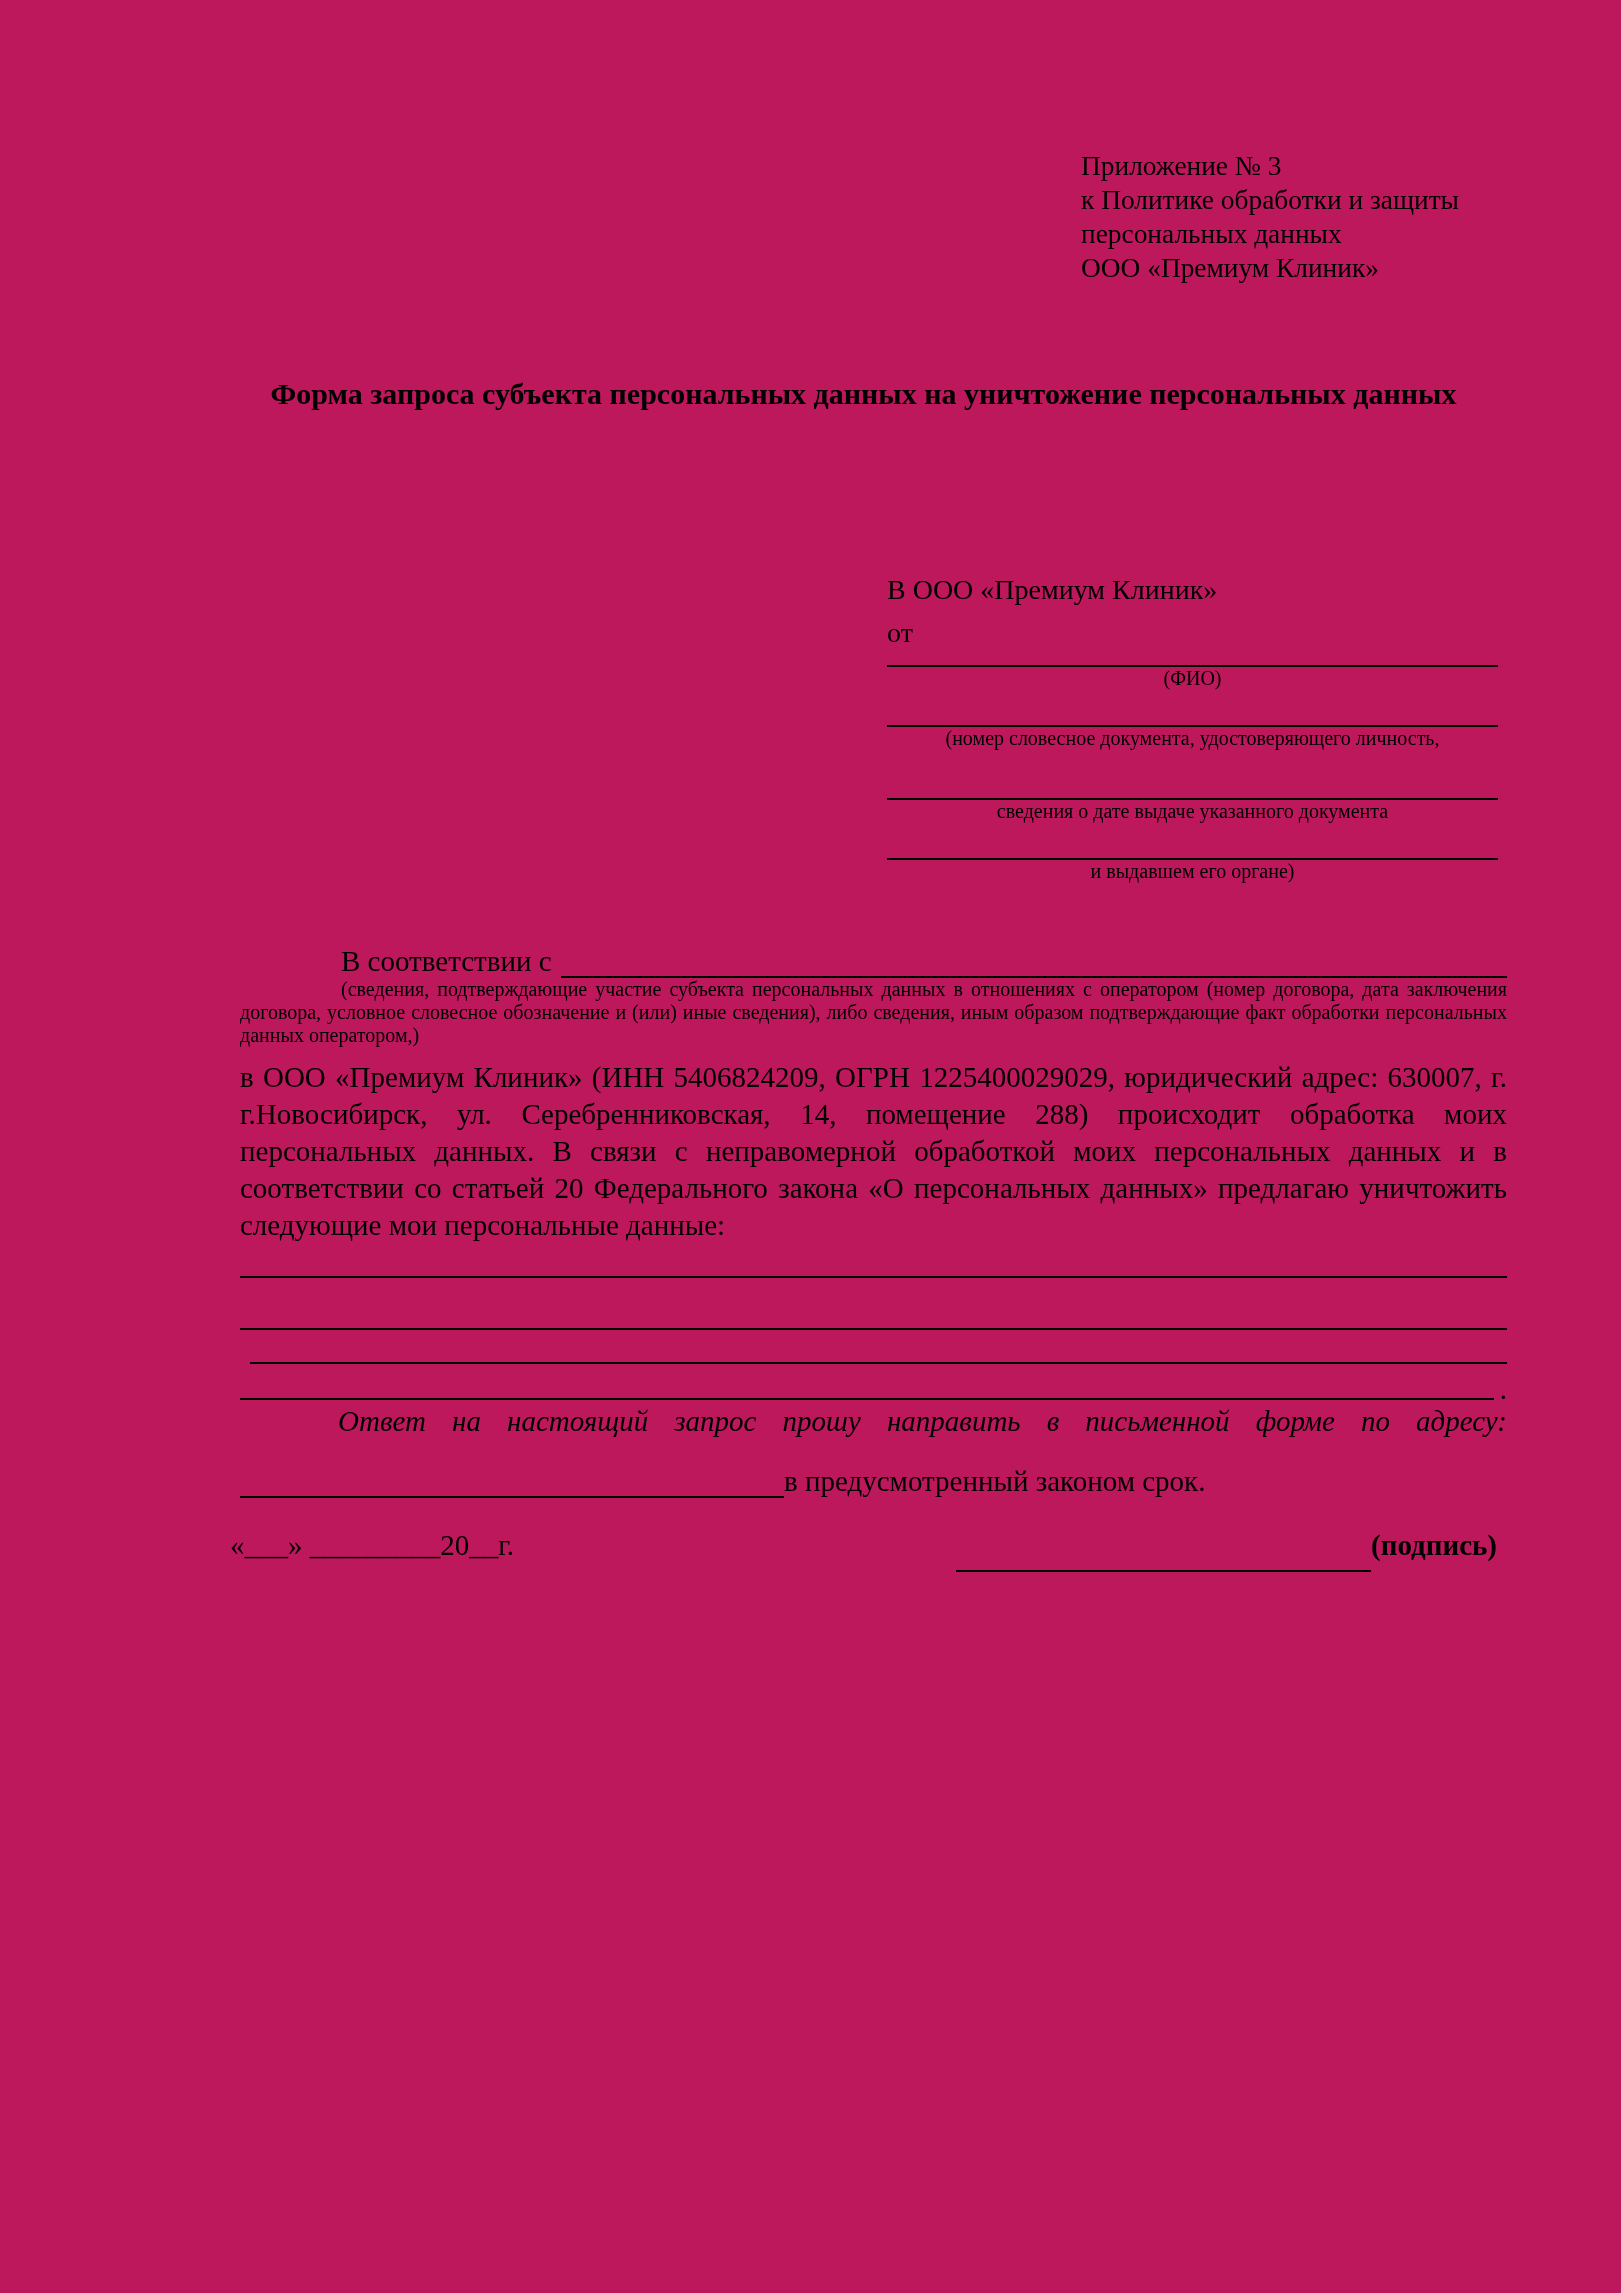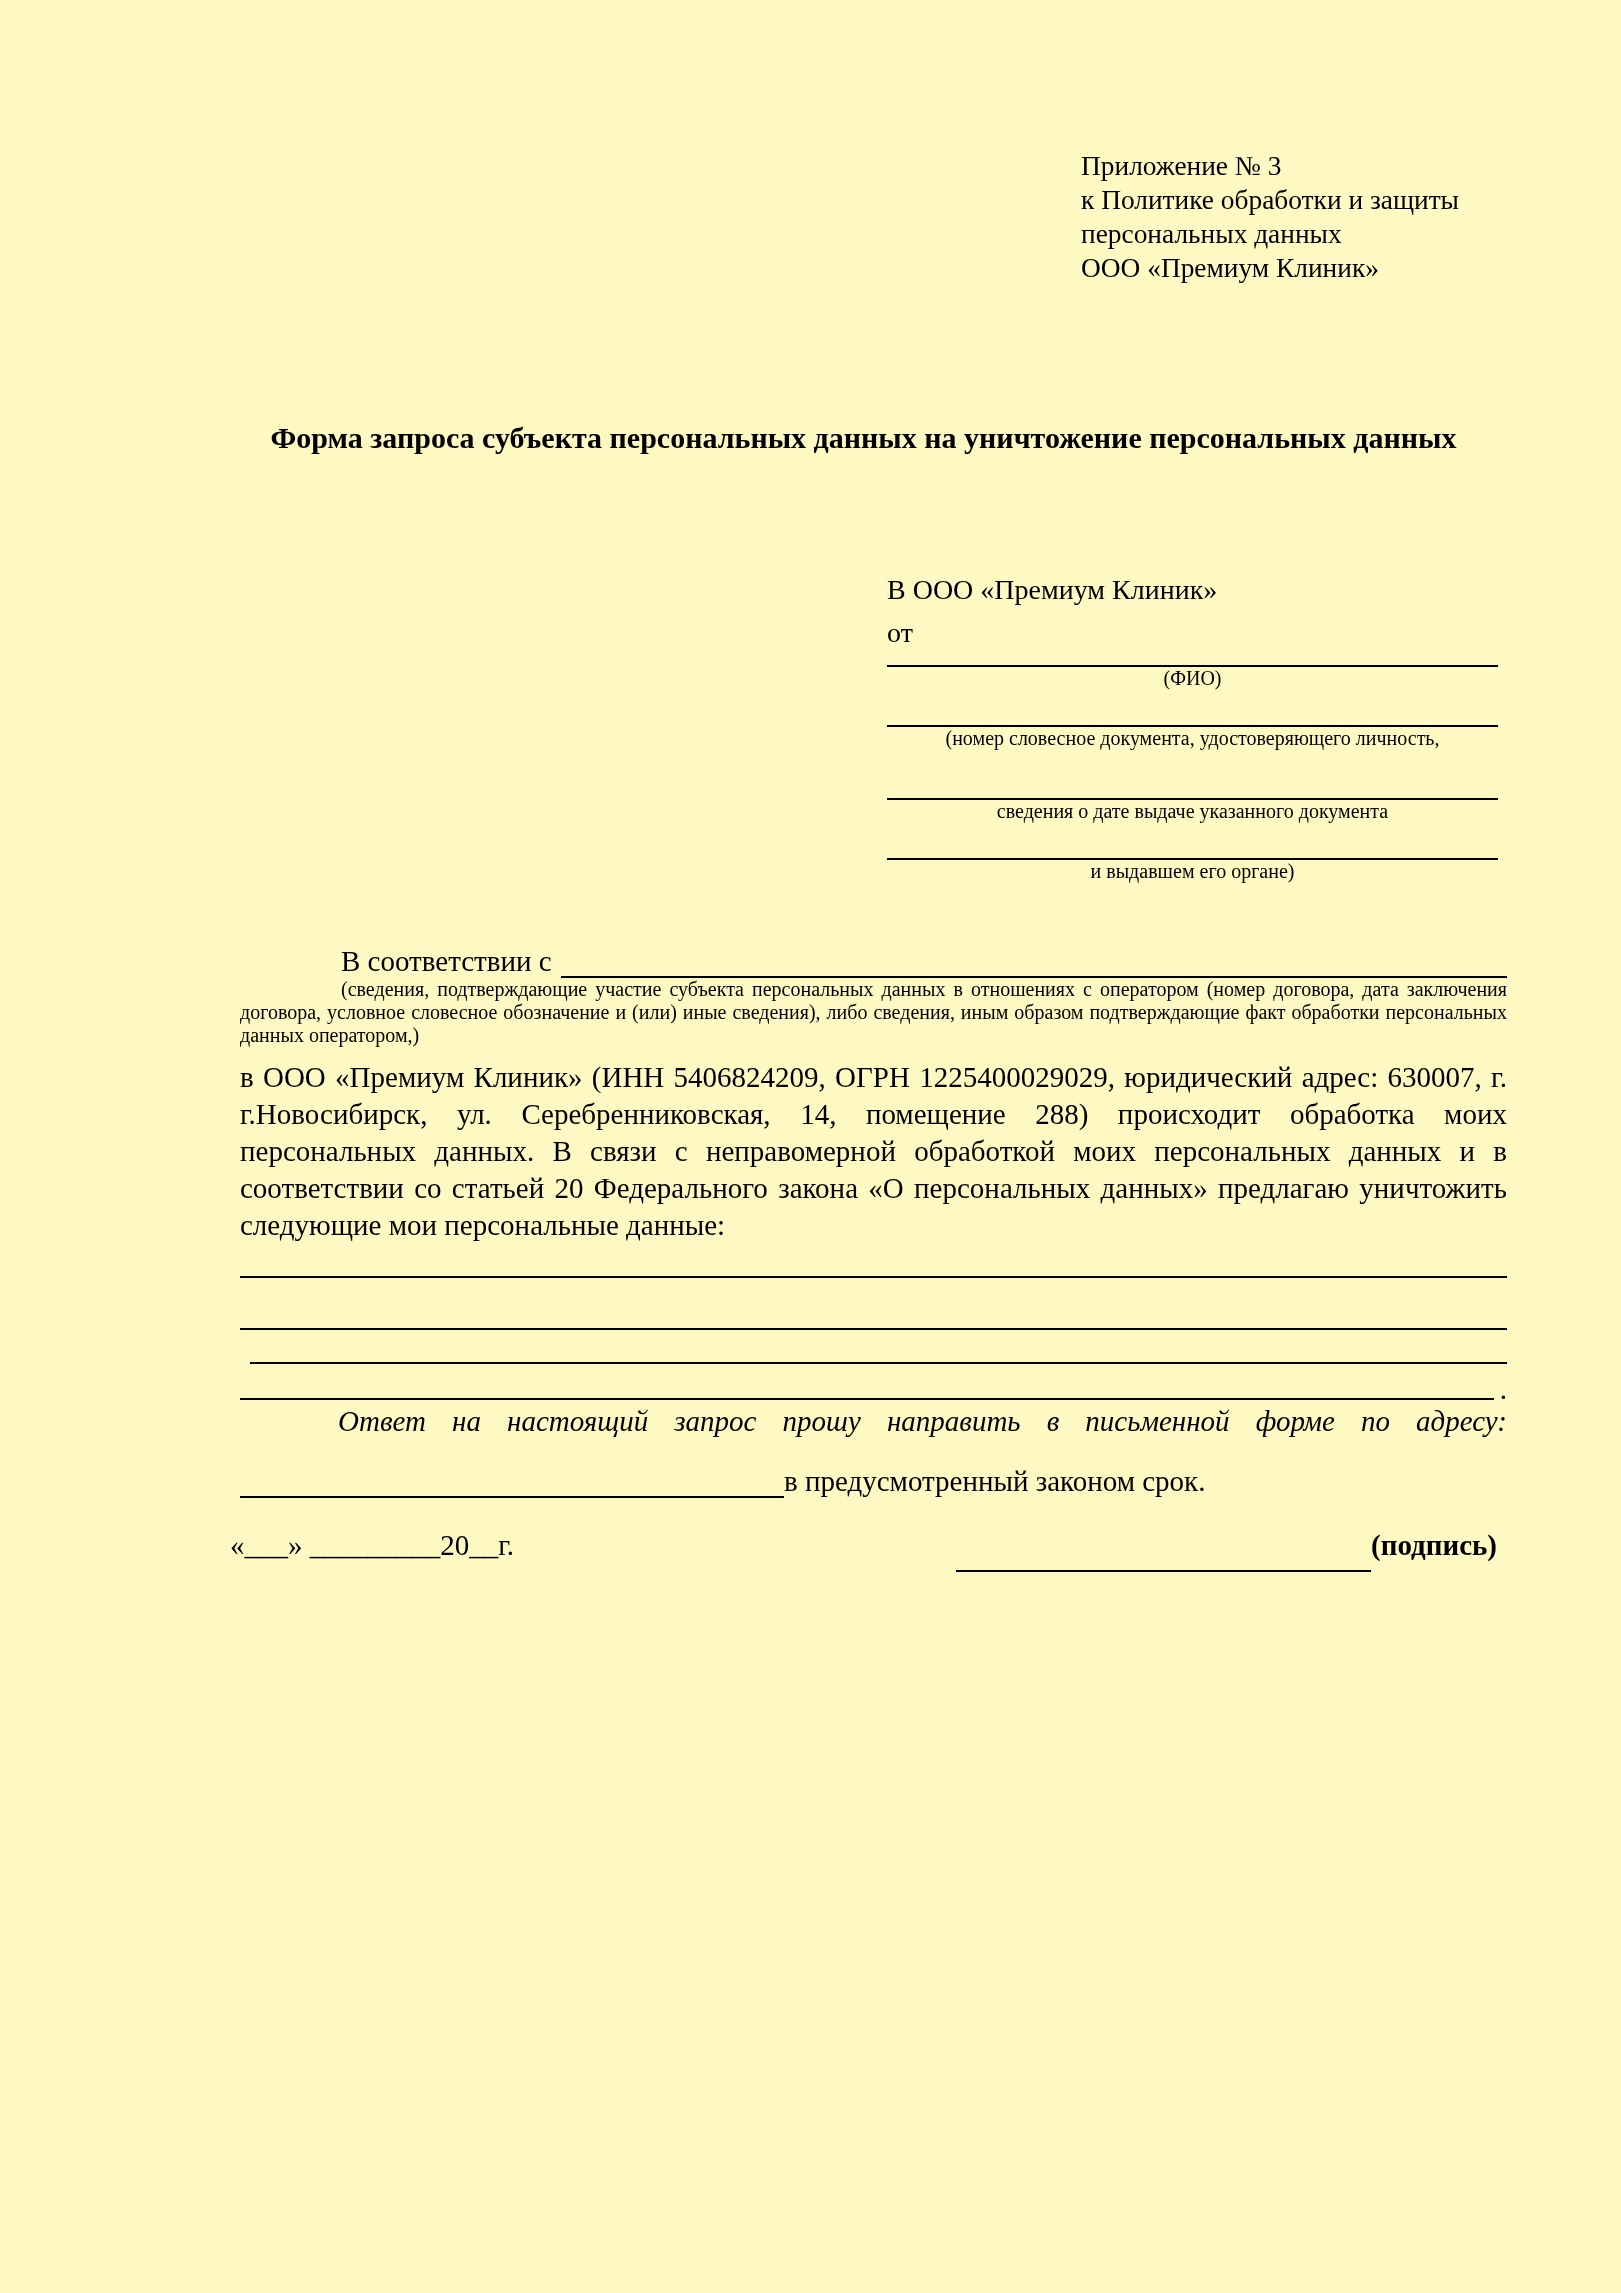--- a/index.html
+++ b/index.html
@@ -4,41 +4,41 @@
 <style>
   html, body {
     margin: 0;
     padding: 0;
     background: #ffffff;
   }
   .page {
     position: relative;
     width: 1621px;
     height: 2294px;
-    background: #fef9c3;
+    background: #be185d;
     color: #000000;
     font-family: "Liberation Serif", "DejaVu Serif", serif;
     overflow: hidden;
   }
 
   
   .header {
     position: absolute;
     left: 1081px;
     top: 149px;
     font-size: 27.4px;
     line-height: 34px;
     white-space: nowrap;
   }
 
   
   .title {
     position: absolute;
     left: 230px;
-    top: 416px;
+    top: 372px;
     width: 1267px;
     margin: 0;
     text-align: center;
     font-size: 30px;
     font-weight: bold;
     line-height: 44px;
   }
 
   
   .addressee {

